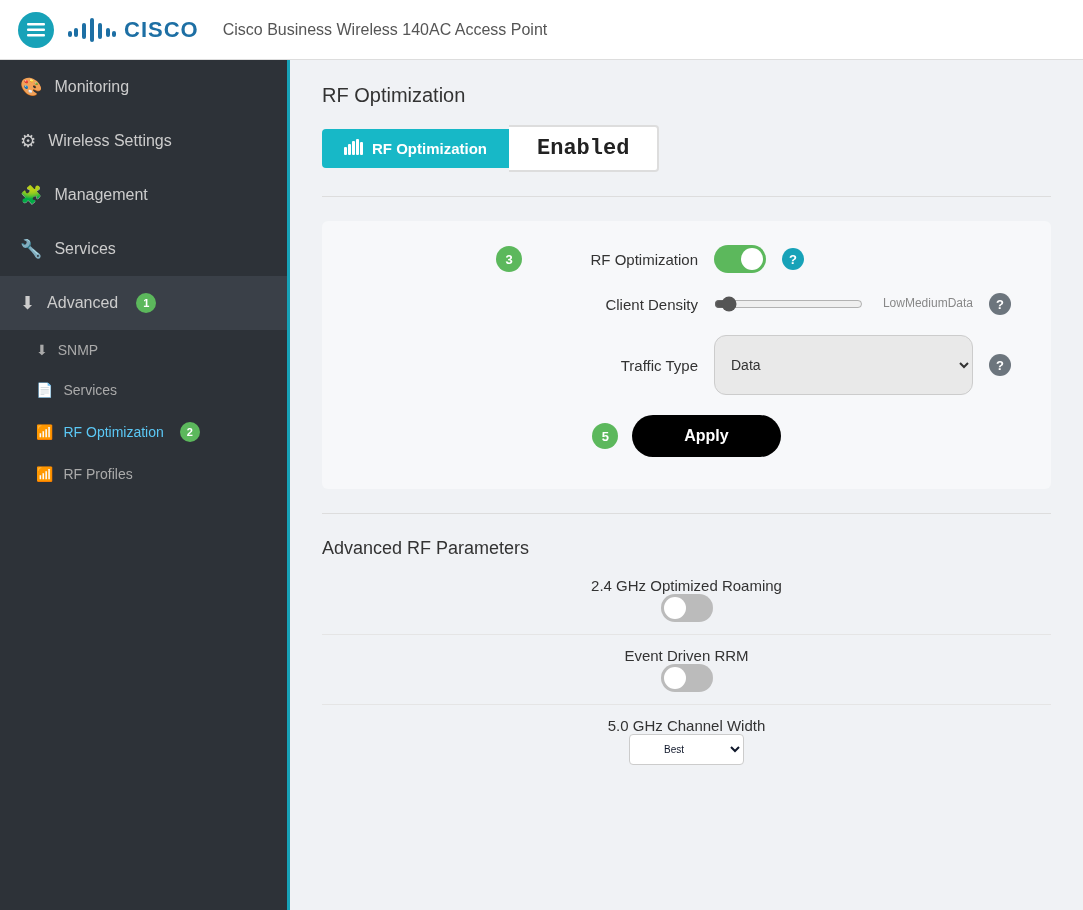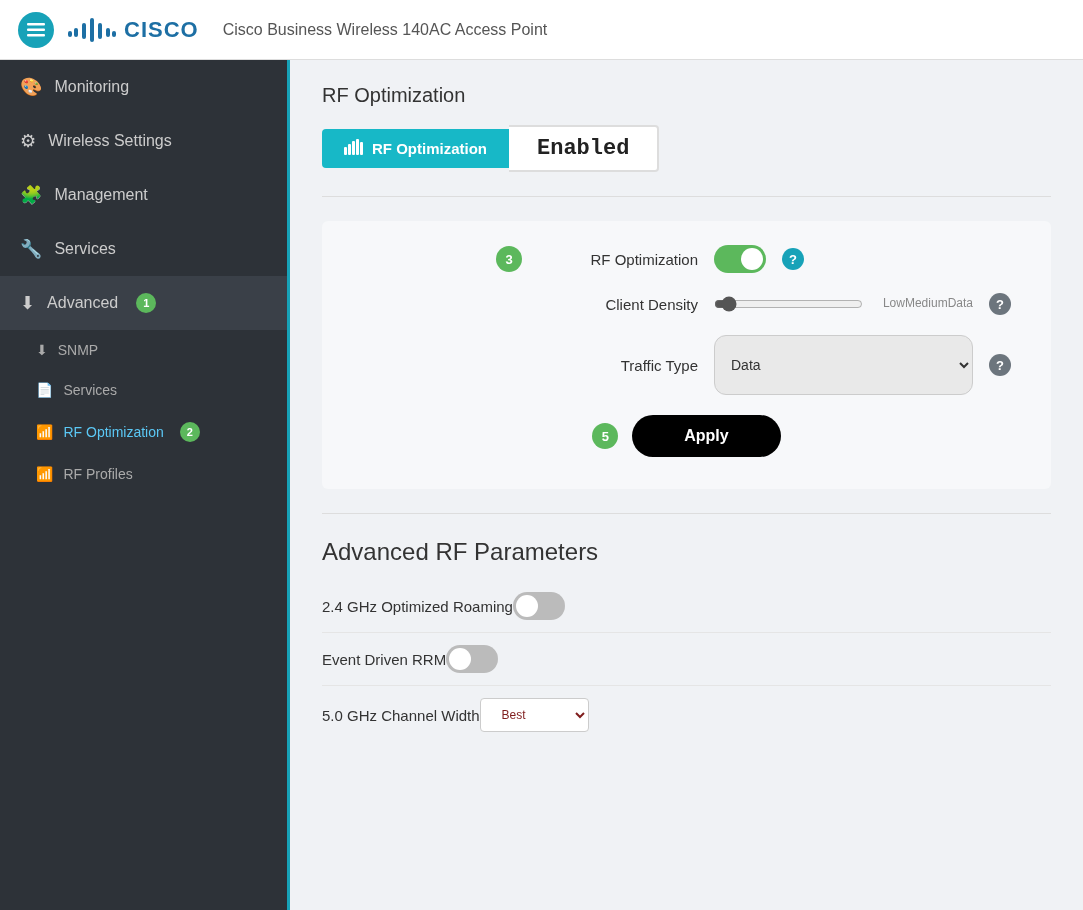--- a/index.html
+++ b/index.html
@@ -217,42 +217,42 @@
       border-radius: 28px;
       color: #fff;
       padding: 12px 52px;
       font-size: 16px;
       font-weight: 600;
       cursor: pointer;
     }
 
     
     .adv-section-title {
-      font-size: 24px; color: #333; font-weight: 400;
-      margin-bottom: 14px;
+      font-size: 18px; color: #333; font-weight: 400;
+      margin-bottom: 6px;
     }
     .adv-row {
       display: flex; align-items: center; 
       padding: 12px 0;
       border-bottom: 1px solid #e5e5e5;
-      font-size: 15px; color: #333;
+      font-size: 15px; color: #333; flex-direction: column;
     }
     .adv-row:last-child { border-bottom: none; }
     .adv-row-right {
       display: flex; align-items: center; gap: 10px;
     }
 
     
     .best-select {
-      padding: 8px 28px 8px 17px;
+      padding: 8px 28px 8px 30px;
       background: #fff;
       border: 1px solid #ccc;
       border-radius: 4px;
-      font-size: 12px;
-      color: #7f1d1d;
+      font-size: 10px;
+      color: #0f172a;
       cursor: pointer;
       appearance: auto;
     }
   </style>
 </head>
 <body>
 
 <div class="header">
   <button class="header-menu-btn">
     <svg width="18" height="14" viewBox="0 0 18 14">

